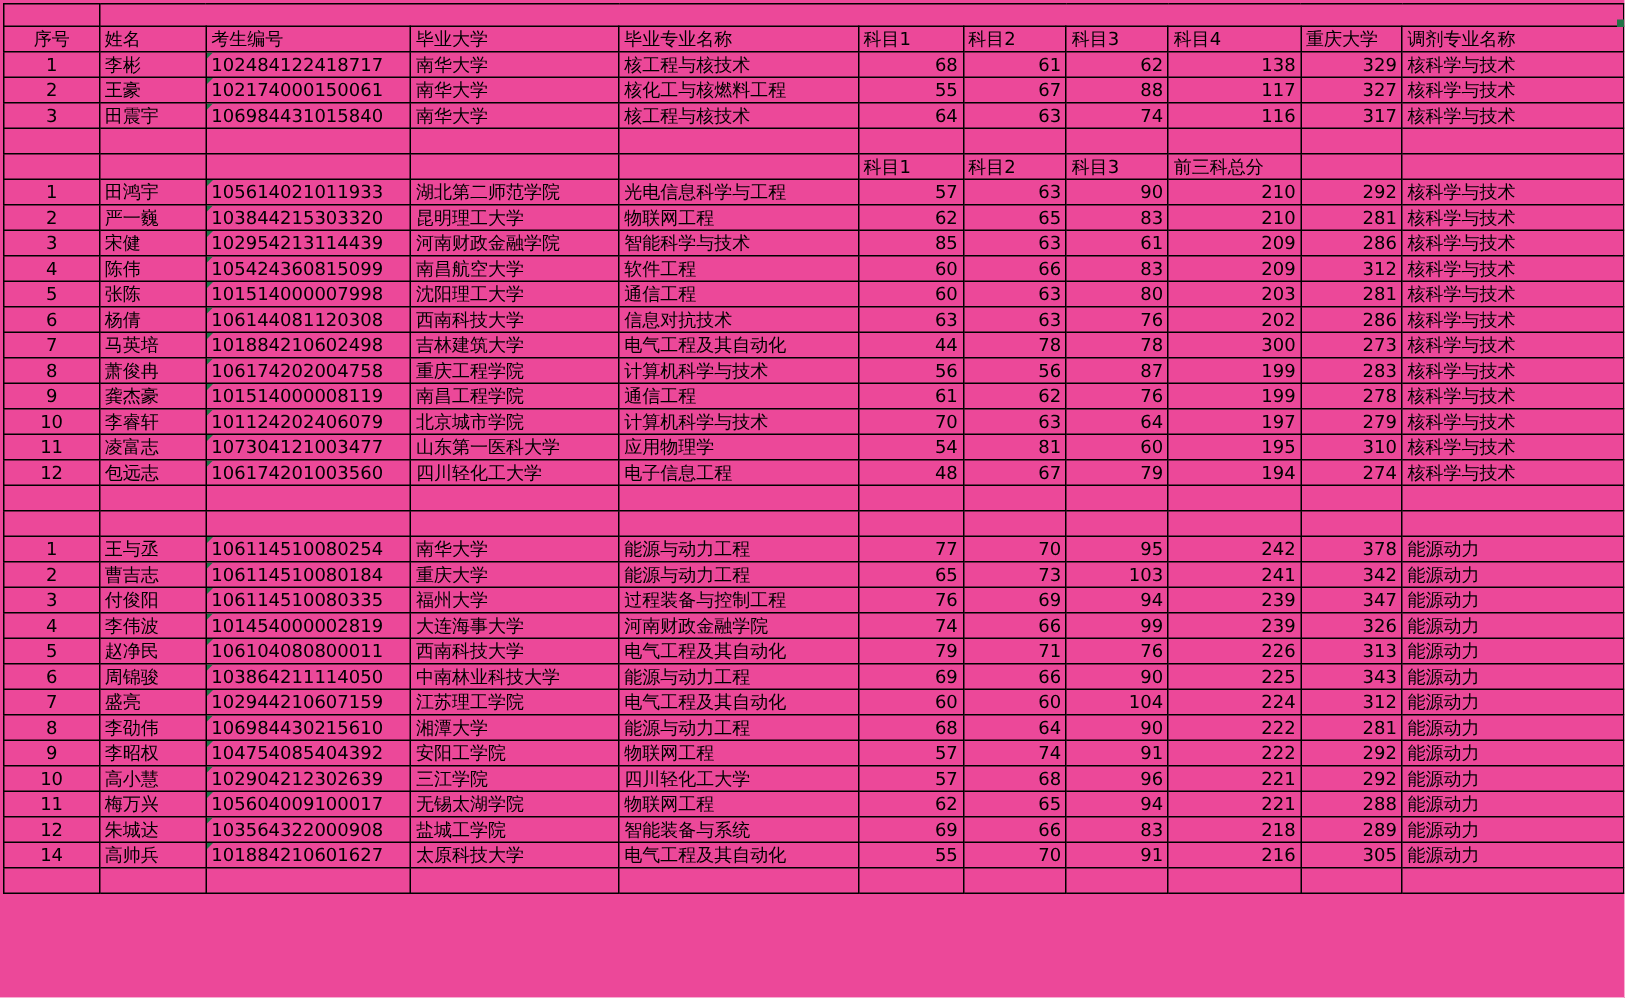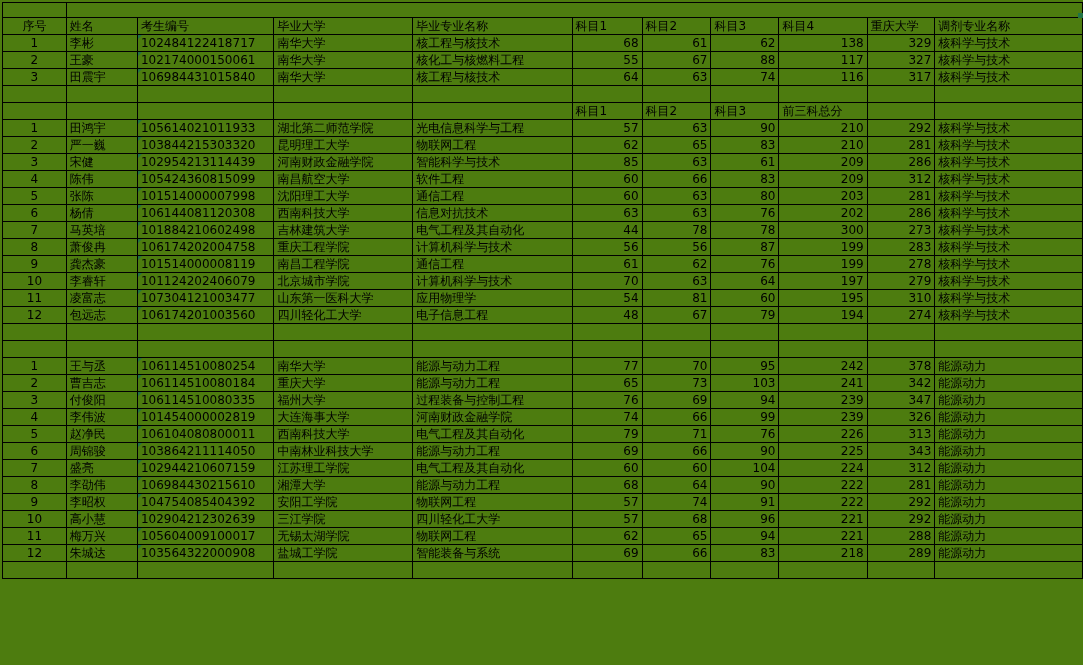--- a/index.html
+++ b/index.html
@@ -1,20 +1,20 @@
 <!DOCTYPE html>
 <html style="--sel: #217346;"><head>
 <meta charset="utf-8">
 <style>
   html,body{margin:0;padding:0;background:#fff;}
   #screen{
     position:relative;
     width:1083px;height:665px;
     overflow:hidden;
-    background:#4d7c0f;
+    background:#ec4899;
     font-family:"DejaVu Sans","Liberation Sans",sans-serif;
     font-size:12px;
     color:#000;
   }
   table.sheet{
     border-collapse:collapse;
     table-layout:fixed;
     margin:2px 0 0 2px;
   }
   table.sheet td{
@@ -486,20 +486,33 @@
           <td class="c-txt">盐城工学院</td>
           <td class="c-txt">智能装备与系统</td>
           <td class="c-num">69</td>
           <td class="c-num">66</td>
           <td class="c-num">83</td>
           <td class="c-num">218</td>
           <td class="c-num">289</td>
           <td class="c-txt">能源动力</td>
         </tr>
         <tr>
+          <td class="c-no">14</td>
+          <td class="c-txt">高帅兵</td>
+          <td class="c-txt"><span class="tri"></span>101884210601627</td>
+          <td class="c-txt">太原科技大学</td>
+          <td class="c-txt">电气工程及其自动化</td>
+          <td class="c-num">55</td>
+          <td class="c-num">70</td>
+          <td class="c-num">91</td>
+          <td class="c-num">216</td>
+          <td class="c-num">305</td>
+          <td class="c-txt">能源动力</td>
+        </tr>
+        <tr>
           <td></td>
           <td></td>
           <td></td>
           <td></td>
           <td></td>
           <td></td>
           <td></td>
           <td></td>
           <td></td>
           <td></td>

